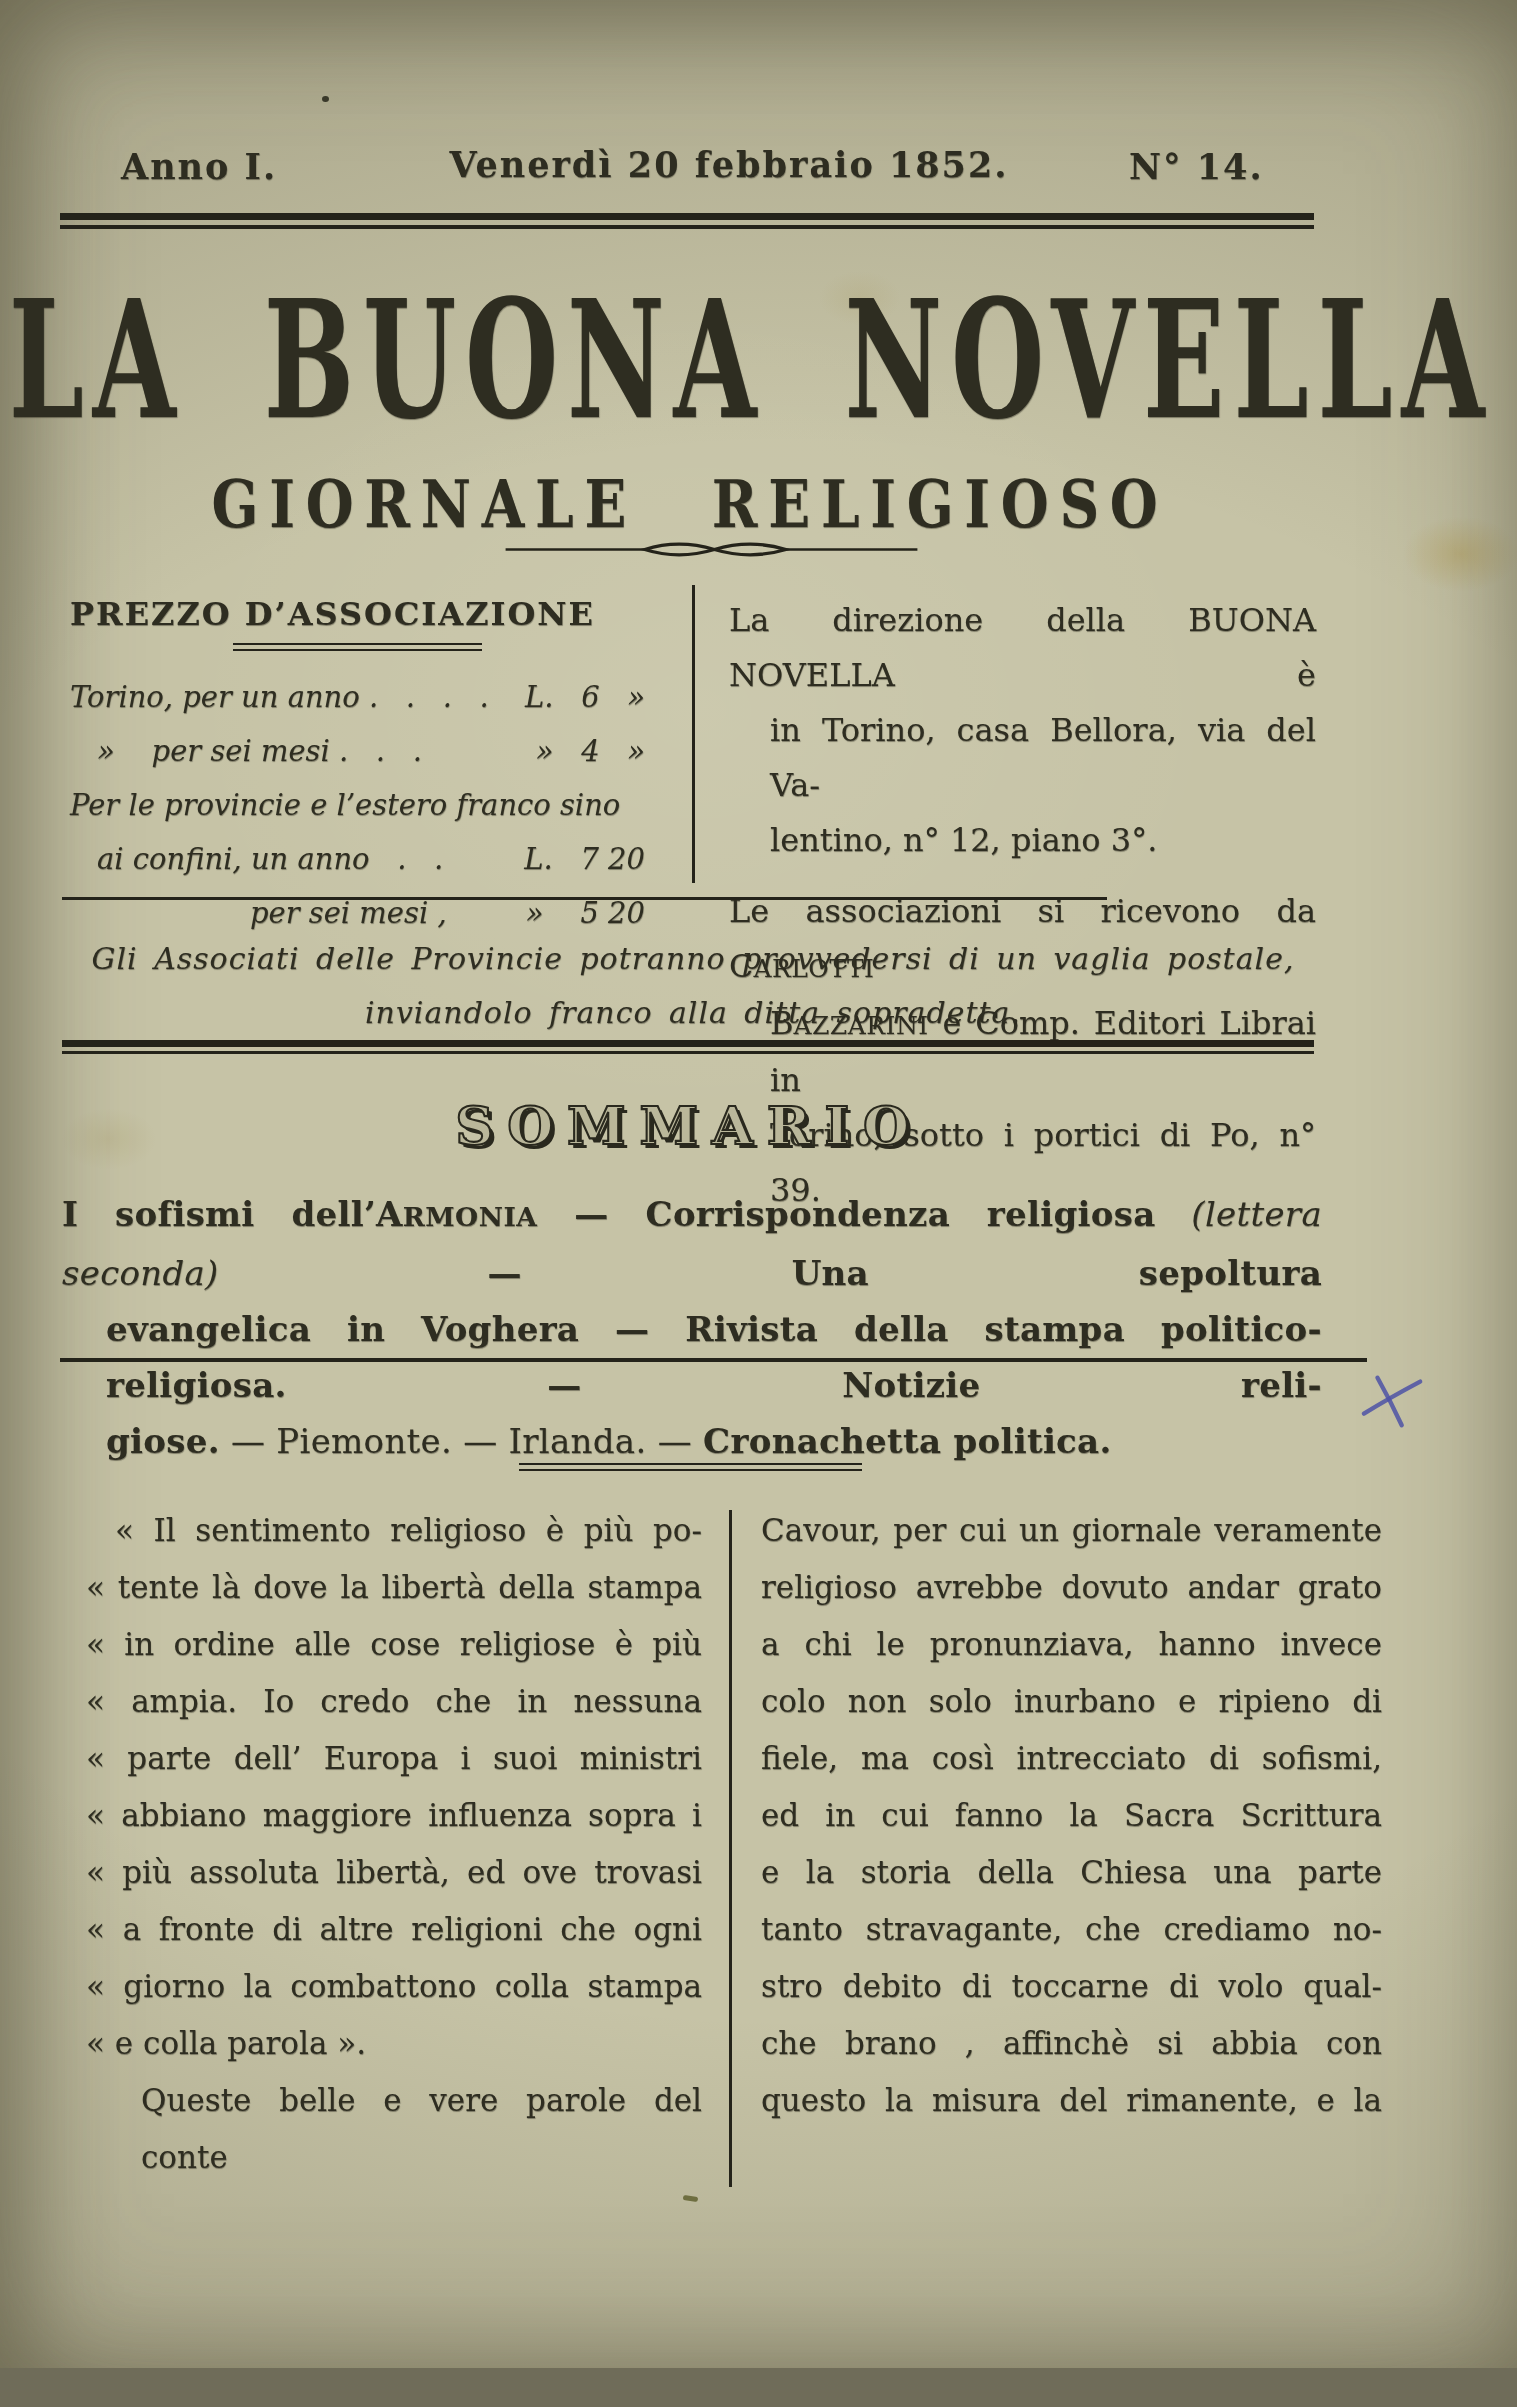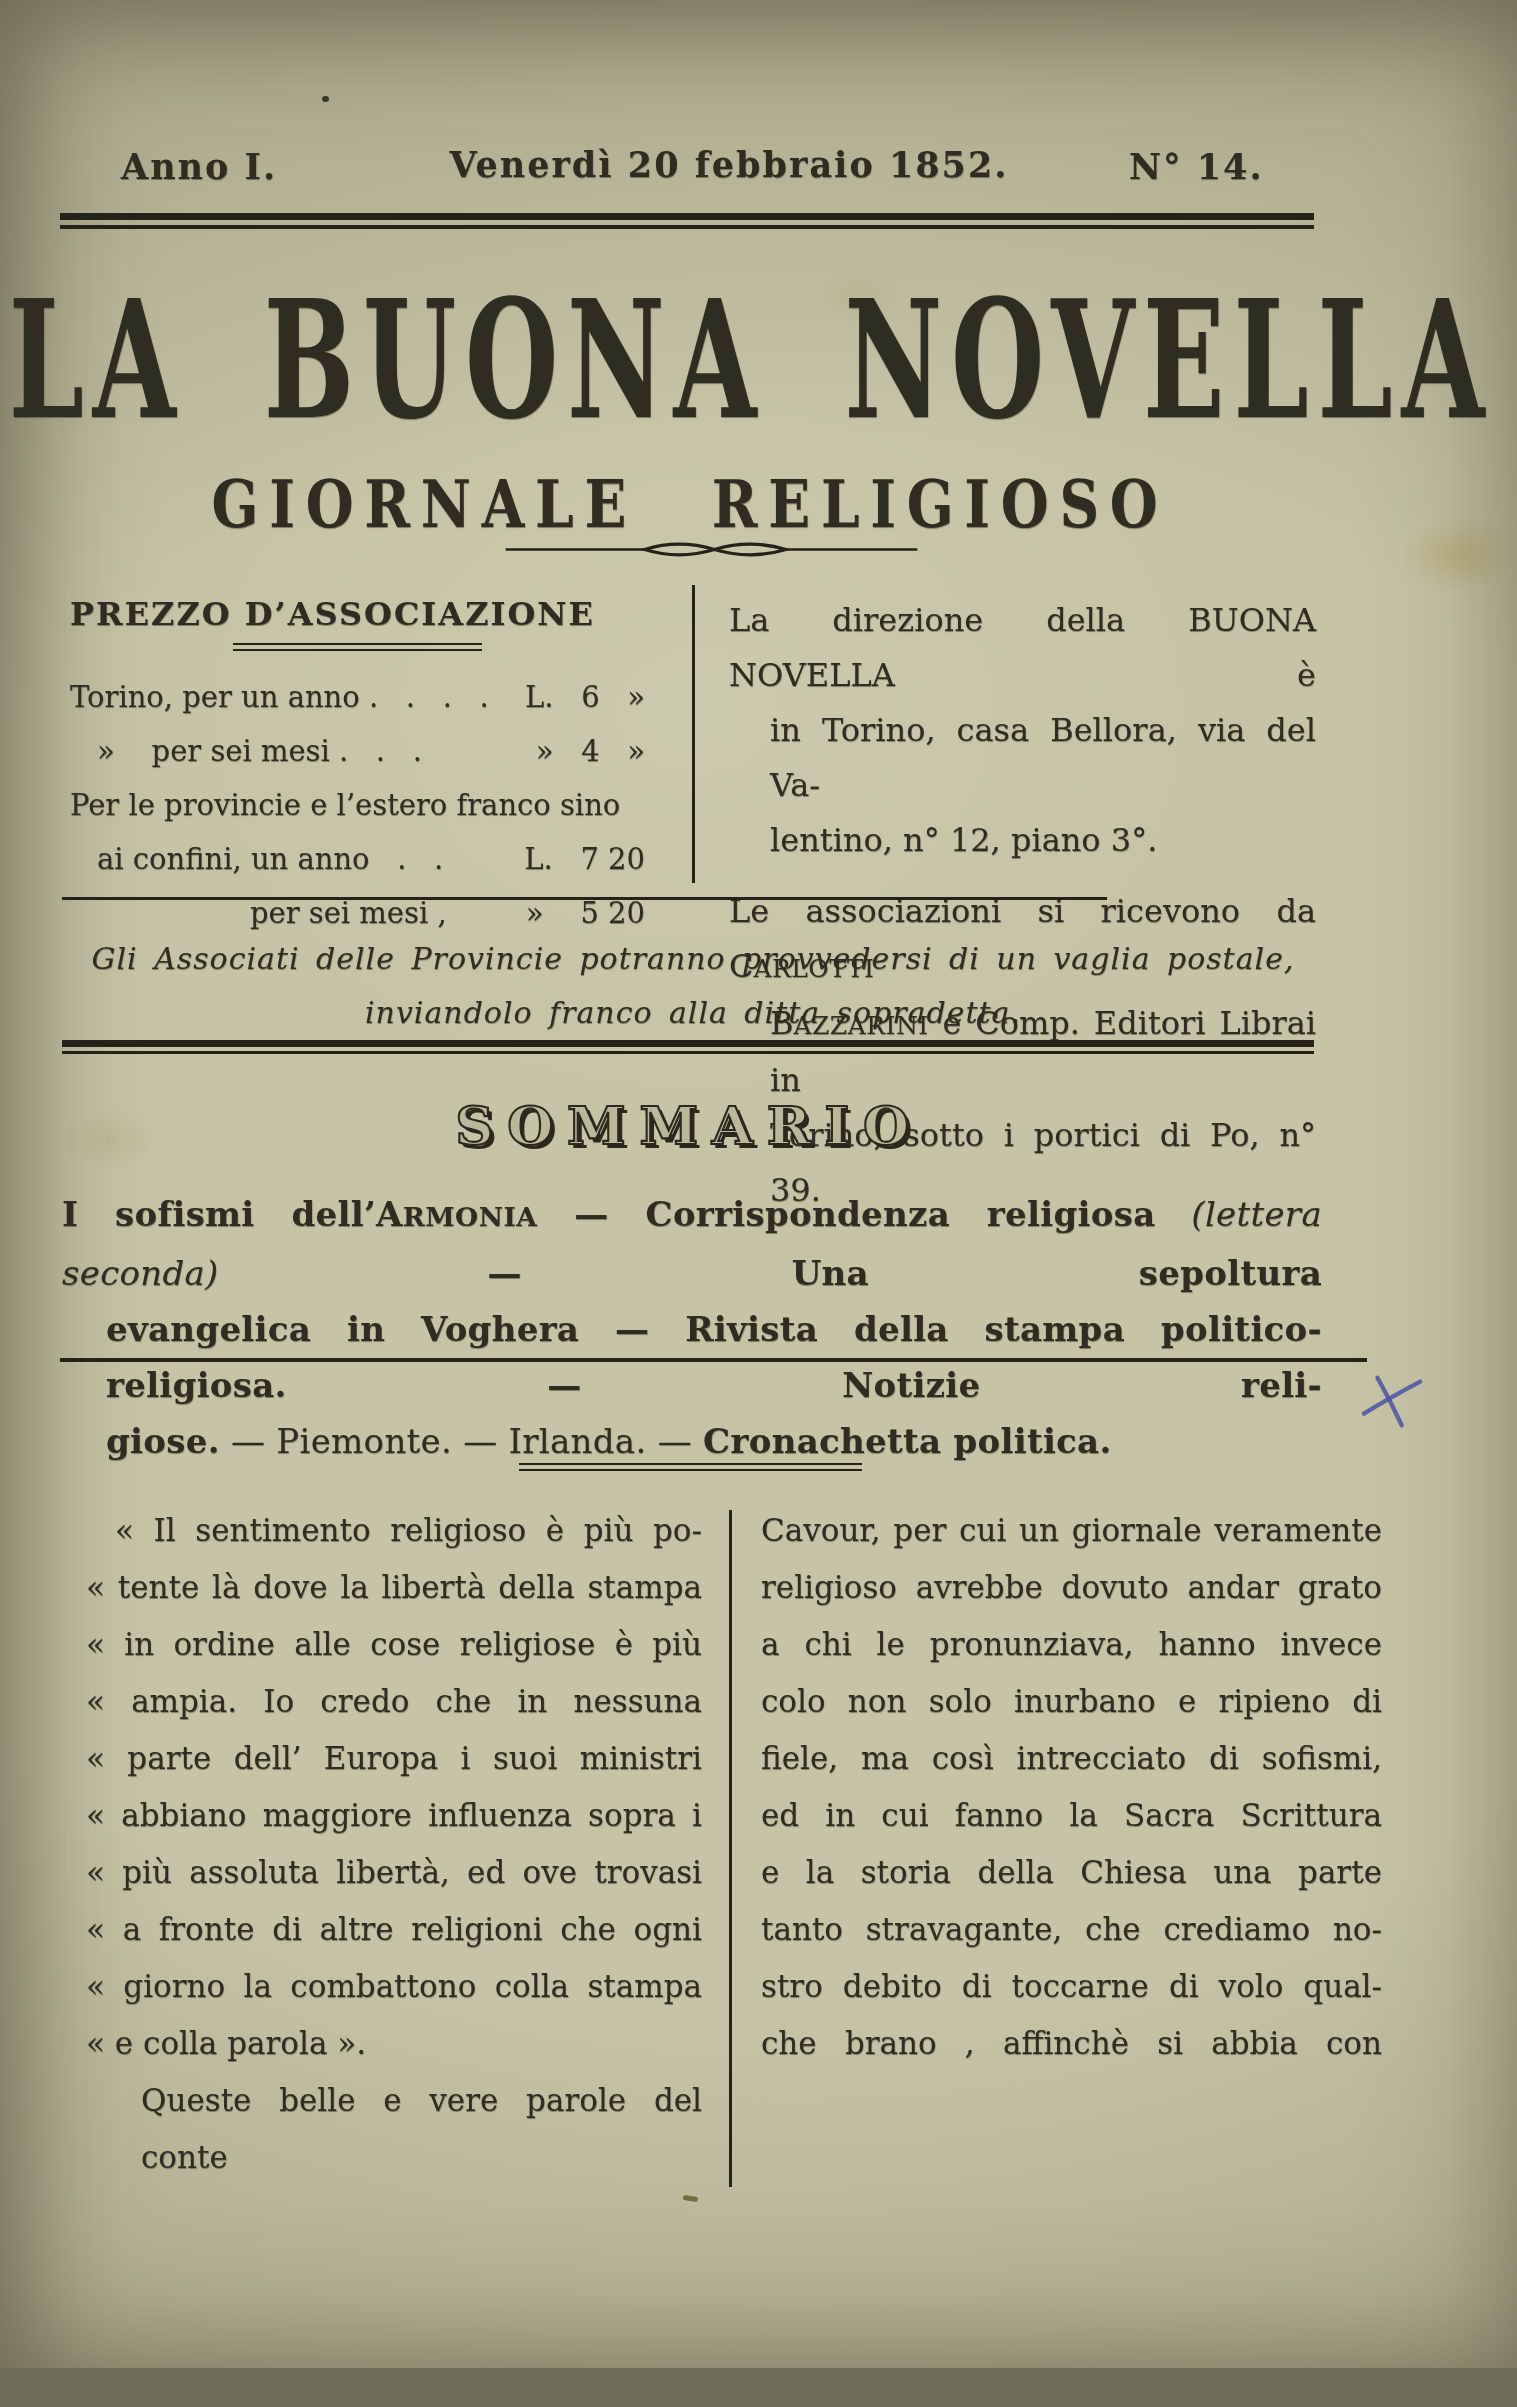--- a/index.html
+++ b/index.html
@@ -48,21 +48,21 @@
     position:absolute; left:690px; top:466px; white-space:nowrap;
     transform:translateX(-50%) scaleY(1.18); transform-origin:top center;
     font-weight:bold; font-size:55px; letter-spacing:10.7px; word-spacing:45px;
   }
   .ornament { position:absolute; left:502px; top:534px; }
 
   
   .sub-col { position:absolute; left:70px; top:595px; width:575px; font-size:29px; }
   .sub-head { text-align:left; font-weight:bold; font-size:32px; letter-spacing:2px; }
   .sub-head-rule { width:249px; margin:9.8px auto 19.5px auto; }
-  .rate-row { display:flex; line-height:54px; white-space:pre; }
+  .rate-row { display:flex; line-height:54px; white-space:pre;font-style:italic; }
   .rate-val { margin-left:auto; white-space:pre; }
   .ind1 { padding-left:27px; }
   .ind2 { padding-left:180px; }
 
   .dir-col { position:absolute; left:729px; top:593px; width:587px; font-size:32px; }
   .dir-line { line-height:55px; }
   .dir-para + .dir-para { margin-top:15.6px; }
   .indent { padding-left:41px; }
   .js { text-align:justify; text-align-last:justify; }
   small { font-size:0.78em; letter-spacing:0.5px; }
@@ -208,19 +208,20 @@
     <div class="bl js">Cavour, per cui un giornale veramente</div>
     <div class="bl js">religioso avrebbe dovuto andar grato</div>
     <div class="bl js">a chi le pronunziava, hanno invece</div>
     <div class="bl js">colo non solo inurbano e ripieno di</div>
     <div class="bl js">fiele, ma così intrecciato di sofismi,</div>
     <div class="bl js">ed in cui fanno la Sacra Scrittura</div>
     <div class="bl js">e la storia della Chiesa una parte</div>
     <div class="bl js">tanto stravagante, che crediamo no-</div>
     <div class="bl js">stro debito di toccarne di volo qual-</div>
     <div class="bl js">che brano , affinchè si abbia con</div>
+    <div class="bl js">questo la misura del rimanente, e la</div>
   </div>
 
   <div class="speck speck-top"></div>
   <div class="dash"></div>
 
 </div>
 
 
 </body></html>

